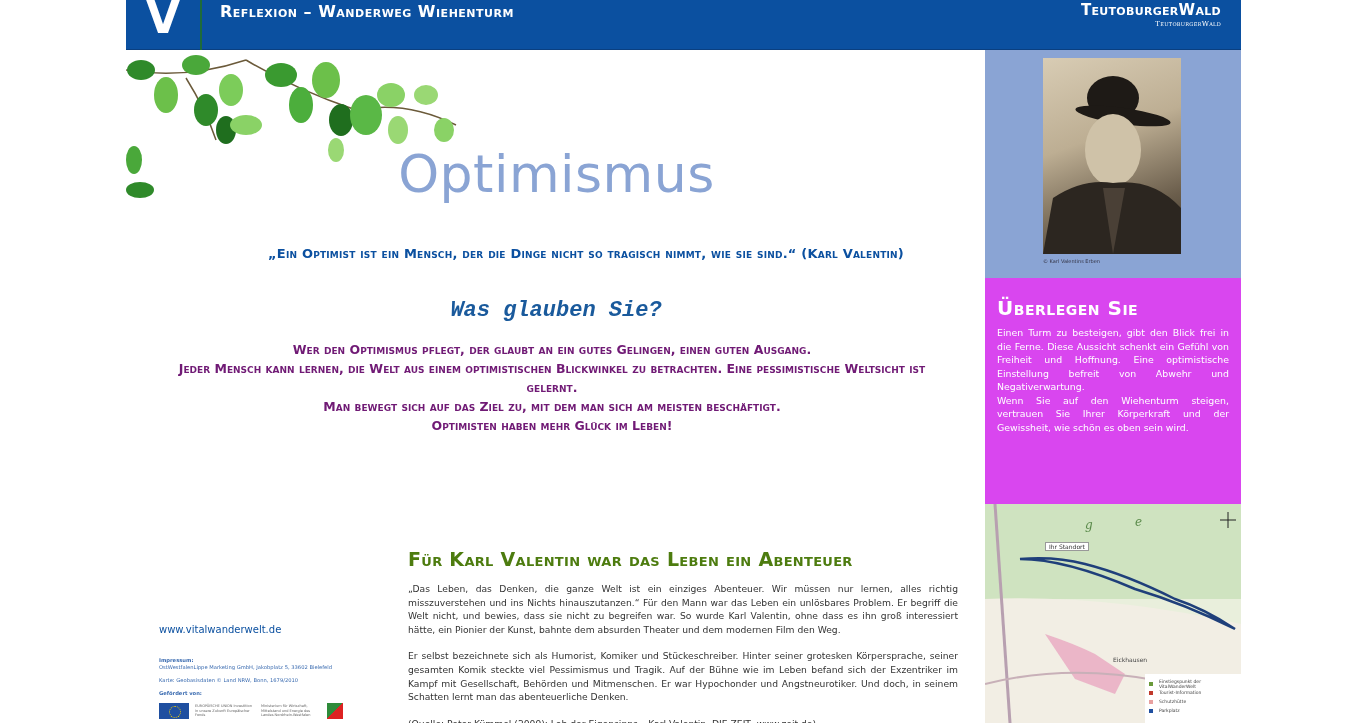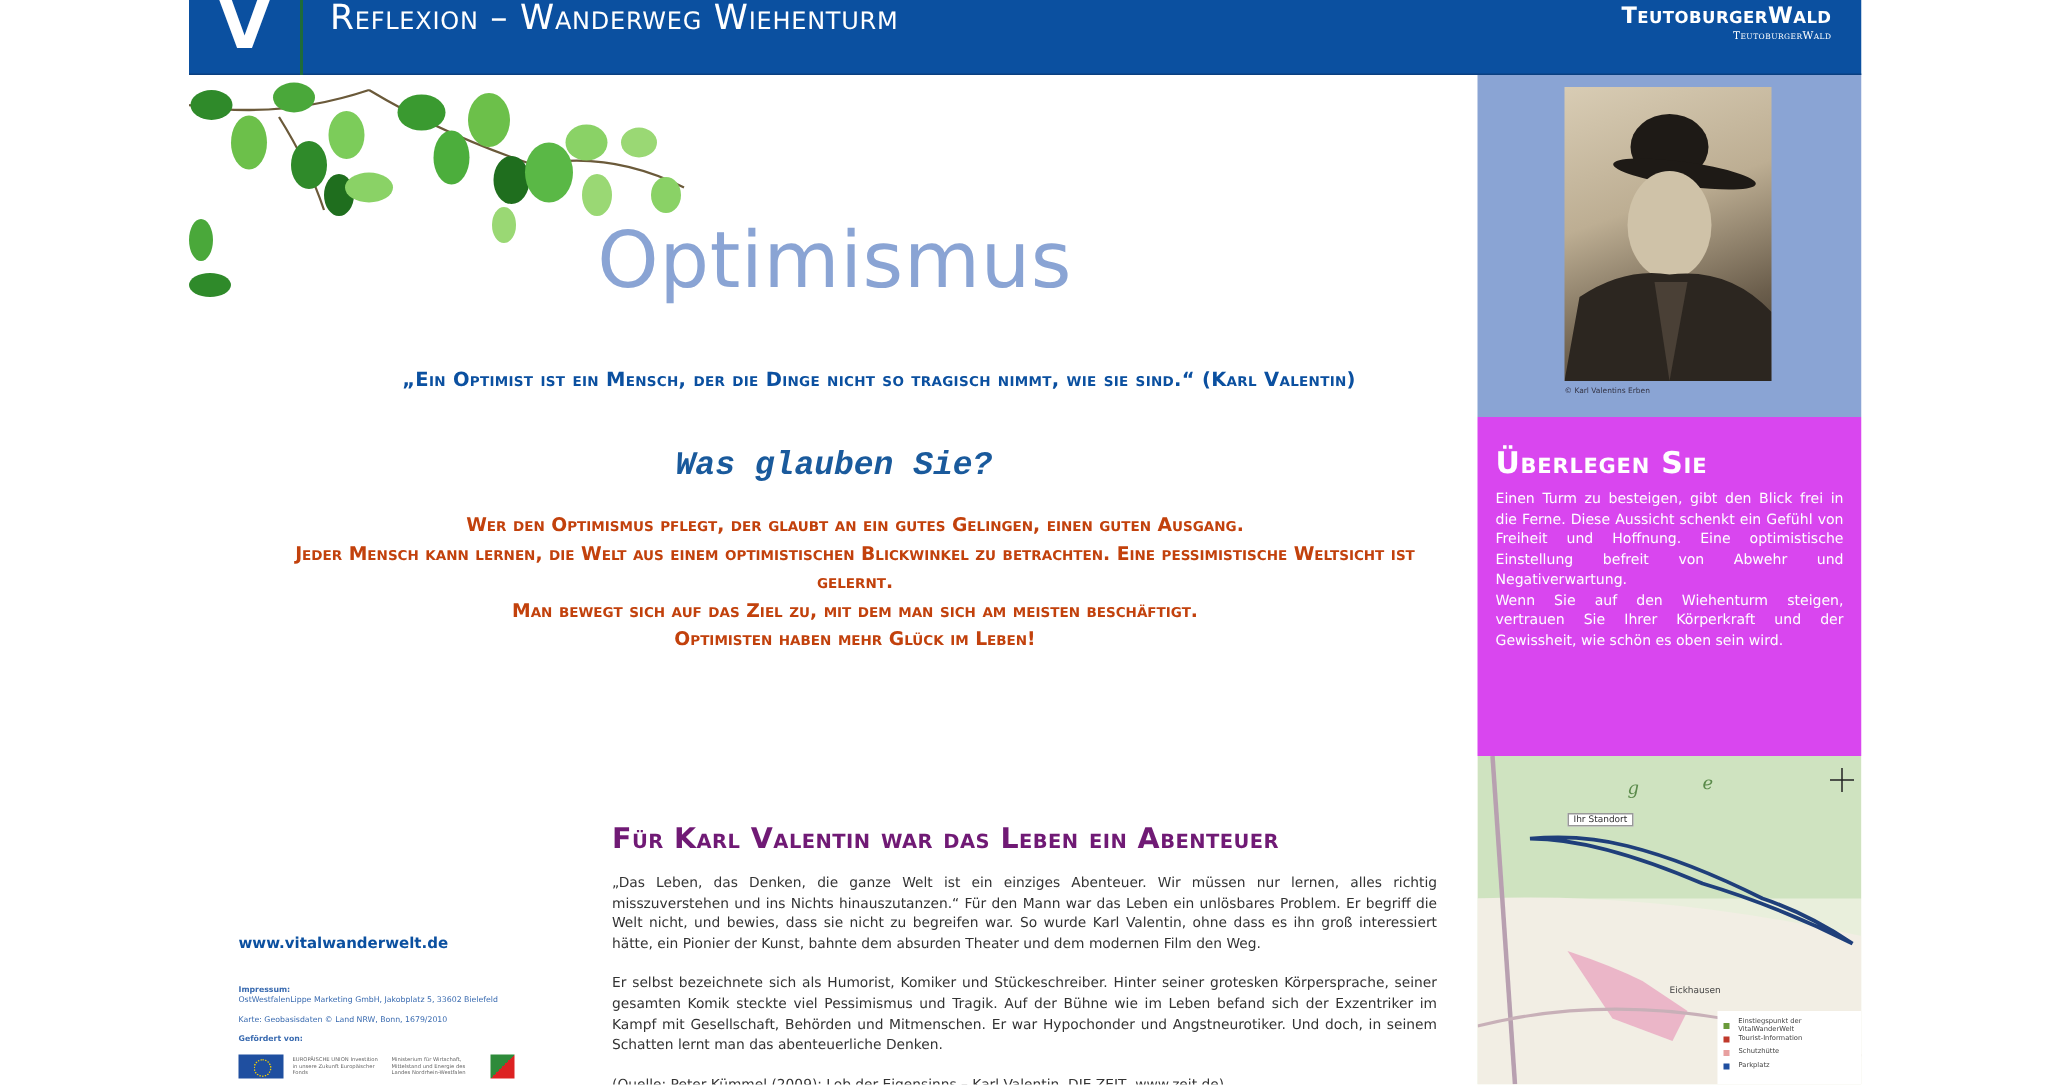--- a/index.html
+++ b/index.html
@@ -2,53 +2,53 @@
 <html><head>
 <meta charset="utf-8">
 <style>
   * { box-sizing: border-box; margin: 0; padding: 0; }
   html, body { width: 1366px; height: 723px; overflow: hidden; background: #ffffff; font-family: "DejaVu Sans", sans-serif; }
   .poster { position: absolute; left: 126px; top: 0; width: 1115px; height: 723px; background: #ffffff; overflow: hidden; }
   .topbar { position: absolute; left: 0; top: 0; width: 1115px; height: 50px; background: #0b50a0; border-bottom: 1px solid #0a3f80; }
   .vmark { position: absolute; left: 0; top: 0; width: 74px; height: 50px; display: flex; align-items: flex-start; justify-content: center; }
   .vmark span { color: #ffffff; font-family: "DejaVu Sans", sans-serif; font-size: 44px; font-weight: bold; line-height: 36px; }
   .vline { position: absolute; left: 74px; top: 0; width: 2px; height: 50px; background: #1e6b3a; }
-  .topbar-title { position: absolute; left: 94px; top: 0; color: #ffffff; font-family: "DejaVu Sans", sans-serif; font-weight: normal; font-size: 23px; font-variant: small-caps; letter-spacing: 0.5px; line-height: 24px; }
+  .topbar-title { position: absolute; left: 94px; top: 0; color: #ffffff; font-family: "DejaVu Sans", sans-serif; font-weight: bold; font-size: 16px; font-variant: small-caps; letter-spacing: 0.5px; line-height: 24px; }
   .brand { position: absolute; right: 20px; top: 0; text-align: right; color: #ffffff; }
   .brand-name { font-family: "DejaVu Sans", sans-serif; font-weight: bold; font-size: 15px; font-variant: small-caps; line-height: 20px; letter-spacing: 0.3px; }
   .brand-sub { font-family: "DejaVu Serif", serif; font-size: 7px; font-variant: small-caps; line-height: 8px; letter-spacing: 0.3px; }
 
   .leaves { position: absolute; left: 0; top: 50px; width: 345px; height: 155px; }
 
   .title { position: absolute; left: 258px; top: 144px; width: 345px; text-align: center; color: #8aa4d4; font-family: "DejaVu Sans", sans-serif; font-size: 52px; font-weight: normal; letter-spacing: 0.5px; }
   .quote { position: absolute; left: 60px; top: 246px; width: 800px; text-align: center; color: #0b50a0; font-family: "DejaVu Sans", sans-serif; font-weight: bold; font-size: 13px; font-variant: small-caps; letter-spacing: 0.2px; }
   .question { position: absolute; left: 260px; top: 298px; width: 340px; text-align: center; color: #1a5a9c; font-family: Liberation Mono, monospace; font-style: italic; font-weight: bold; font-size: 22px; }
-  .statements { position: absolute; left: 44px; top: 340px; width: 800px; text-align: center; color: #c2410c; font-family: "DejaVu Sans", sans-serif; font-weight: bold; font-size: 12.5px; font-variant: small-caps; line-height: 19px; }
+  .statements { position: absolute; left: 26px; top: 340px; width: 800px; text-align: center; color: #701a75; font-family: "DejaVu Sans", sans-serif; font-weight: bold; font-size: 12.5px; font-variant: small-caps; line-height: 19px; }
   .statements div { display: block; }
 
   .sidebar-photo { position: absolute; left: 859px; top: 50px; width: 256px; height: 228px; background: #8aa4d4; }
   .photo { position: absolute; left: 58px; top: 8px; width: 138px; height: 196px; background: linear-gradient(160deg, #d8ccb4 0%, #bdae93 40%, #6b5e4c 75%, #3a332a 100%); overflow: hidden; }
   .caption { position: absolute; left: 58px; top: 208px; font-size: 5px; color: #334; font-family: "DejaVu Sans", sans-serif; }
 
   .sidebar-box { position: absolute; left: 859px; top: 278px; width: 256px; height: 226px; background: #d946ef; color: #ffffff; padding: 18px 12px 0 12px; }
   .sidebar-box h2 { font-family: "DejaVu Sans", sans-serif; font-weight: bold; font-size: 20px; font-variant: small-caps; letter-spacing: 0.5px; margin-bottom: 6px; }
   .sidebar-box p { font-family: "DejaVu Sans", sans-serif; font-size: 9.4px; line-height: 13.5px; text-align: justify; }
 
   .map { position: absolute; left: 859px; top: 504px; width: 256px; height: 219px; background: #e9efdc; overflow: hidden; }
   .map-legend { position: absolute; left: 160px; top: 170px; width: 96px; height: 49px; background: #ffffff; padding: 5px 4px; font-size: 4.5px; color: #444; font-family: "DejaVu Sans", sans-serif; }
   .map-legend div { display: flex; align-items: center; gap: 6px; height: 9px; }
   .lg-dot { width: 4px; height: 4px; display: inline-block; }
   .standort { position: absolute; left: 60px; top: 38px; background: #ffffff; border: 1px solid #999; font-size: 6px; padding: 0 3px; color: #333; font-family: "DejaVu Sans", sans-serif; }
 
-  .story-title { position: absolute; left: 282px; top: 548px; width: 560px; color: #701a75; font-family: "DejaVu Sans", sans-serif; font-weight: bold; font-size: 19px; font-variant: small-caps; letter-spacing: 0.3px; }
+  .story-title { position: absolute; left: 282px; top: 548px; width: 560px; color: #4d7c0f; font-family: "DejaVu Sans", sans-serif; font-weight: bold; font-size: 19px; font-variant: small-caps; letter-spacing: 0.3px; }
   .story { position: absolute; left: 282px; top: 582px; width: 550px; color: #333333; font-family: "DejaVu Sans", sans-serif; font-size: 9.2px; line-height: 13.6px; text-align: justify; }
   .story p { margin-bottom: 13px; }
 
   .footer { position: absolute; left: 33px; top: 624px; width: 230px; }
-  .footer-url { color: #0b50a0; font-family: "DejaVu Sans", sans-serif; font-weight: bold; font-size: 10px; margin-bottom: 22px; }
+  .footer-url { color: #0b50a0; font-family: "DejaVu Sans", sans-serif; font-weight: normal; font-size: 10px; margin-bottom: 22px; }
   .footer-small { color: #3a6bb0; font-family: "DejaVu Sans", sans-serif; font-size: 5.2px; line-height: 7px; margin-bottom: 6px; }
   .footer-small b { display: block; }
   .logos { display: flex; align-items: center; gap: 6px; margin-top: 4px; }
   .eu-flag { width: 30px; height: 16px; background: #1f4fa0; position: relative; }
   .eu-flag::after { content: ""; position: absolute; left: 10px; top: 3px; width: 10px; height: 10px; border-radius: 50%; border: 1px dotted #f5d000; }
   .logo-text { font-size: 3.5px; color: #666; width: 60px; line-height: 4.5px; font-family: "DejaVu Sans", sans-serif; }
   .nrw { width: 16px; height: 16px; background: linear-gradient(135deg, #2e8b3a 50%, #d22 50%); }
 </style>
 </head>
 <body>

